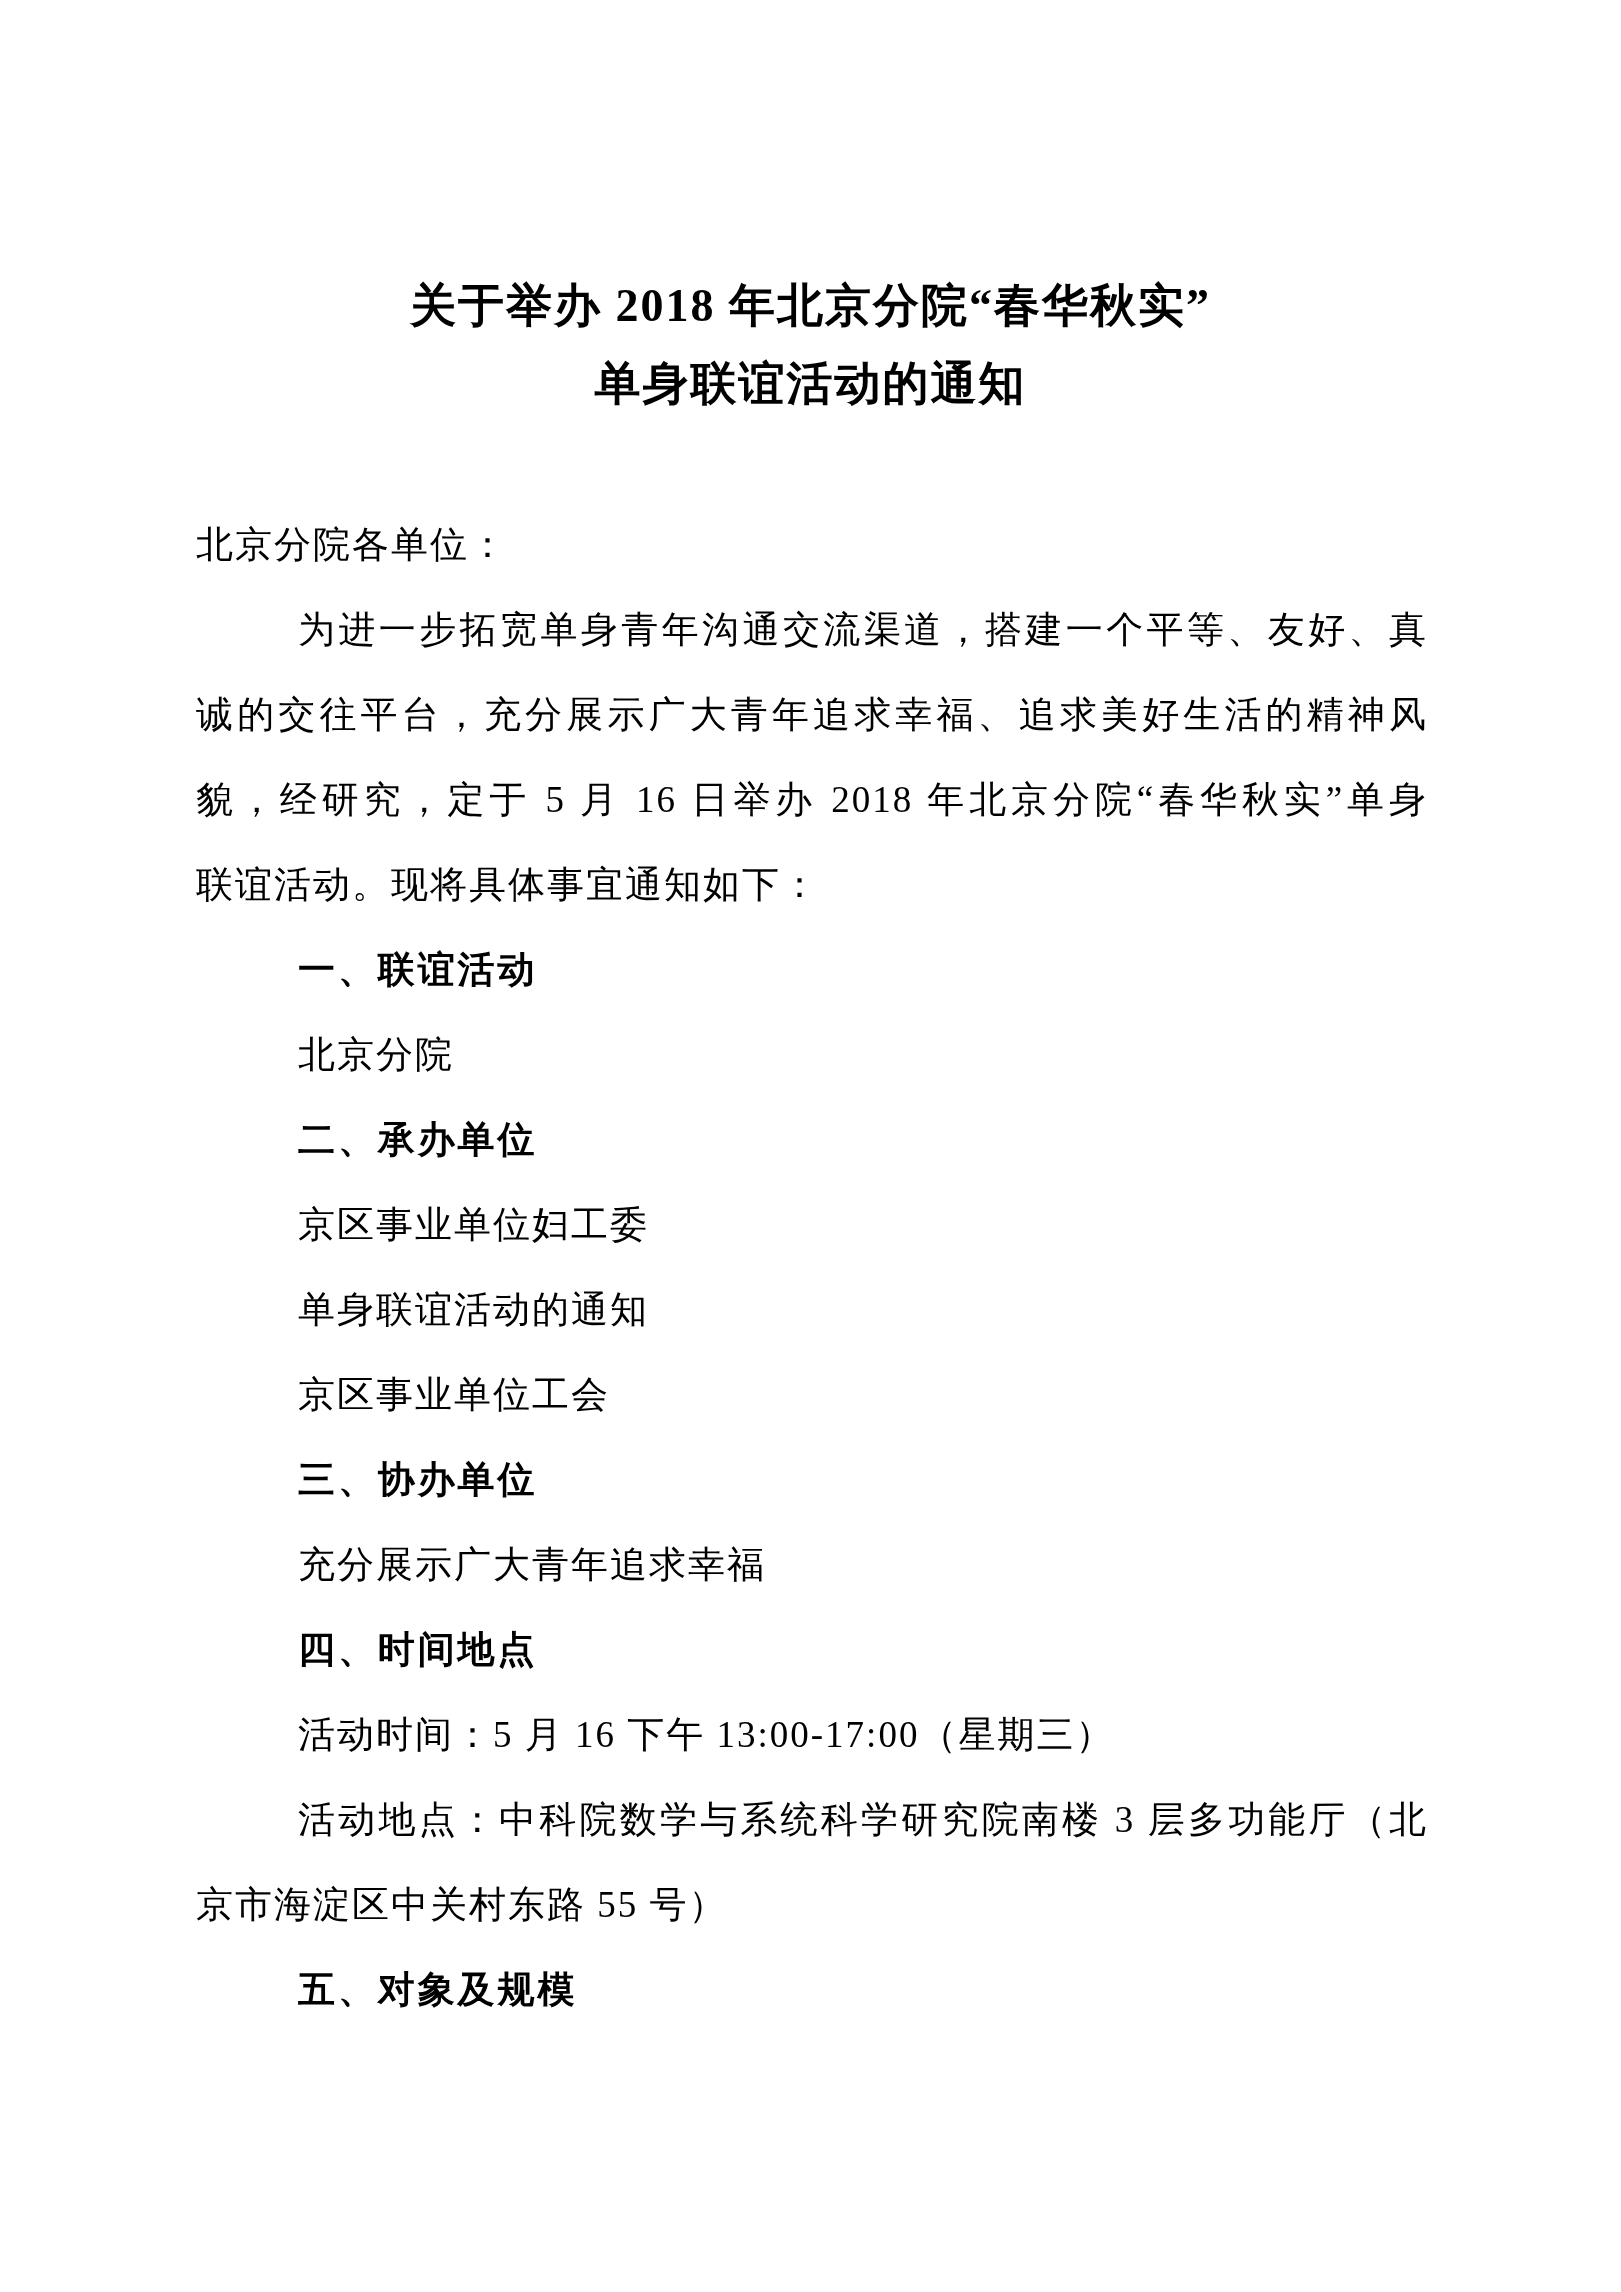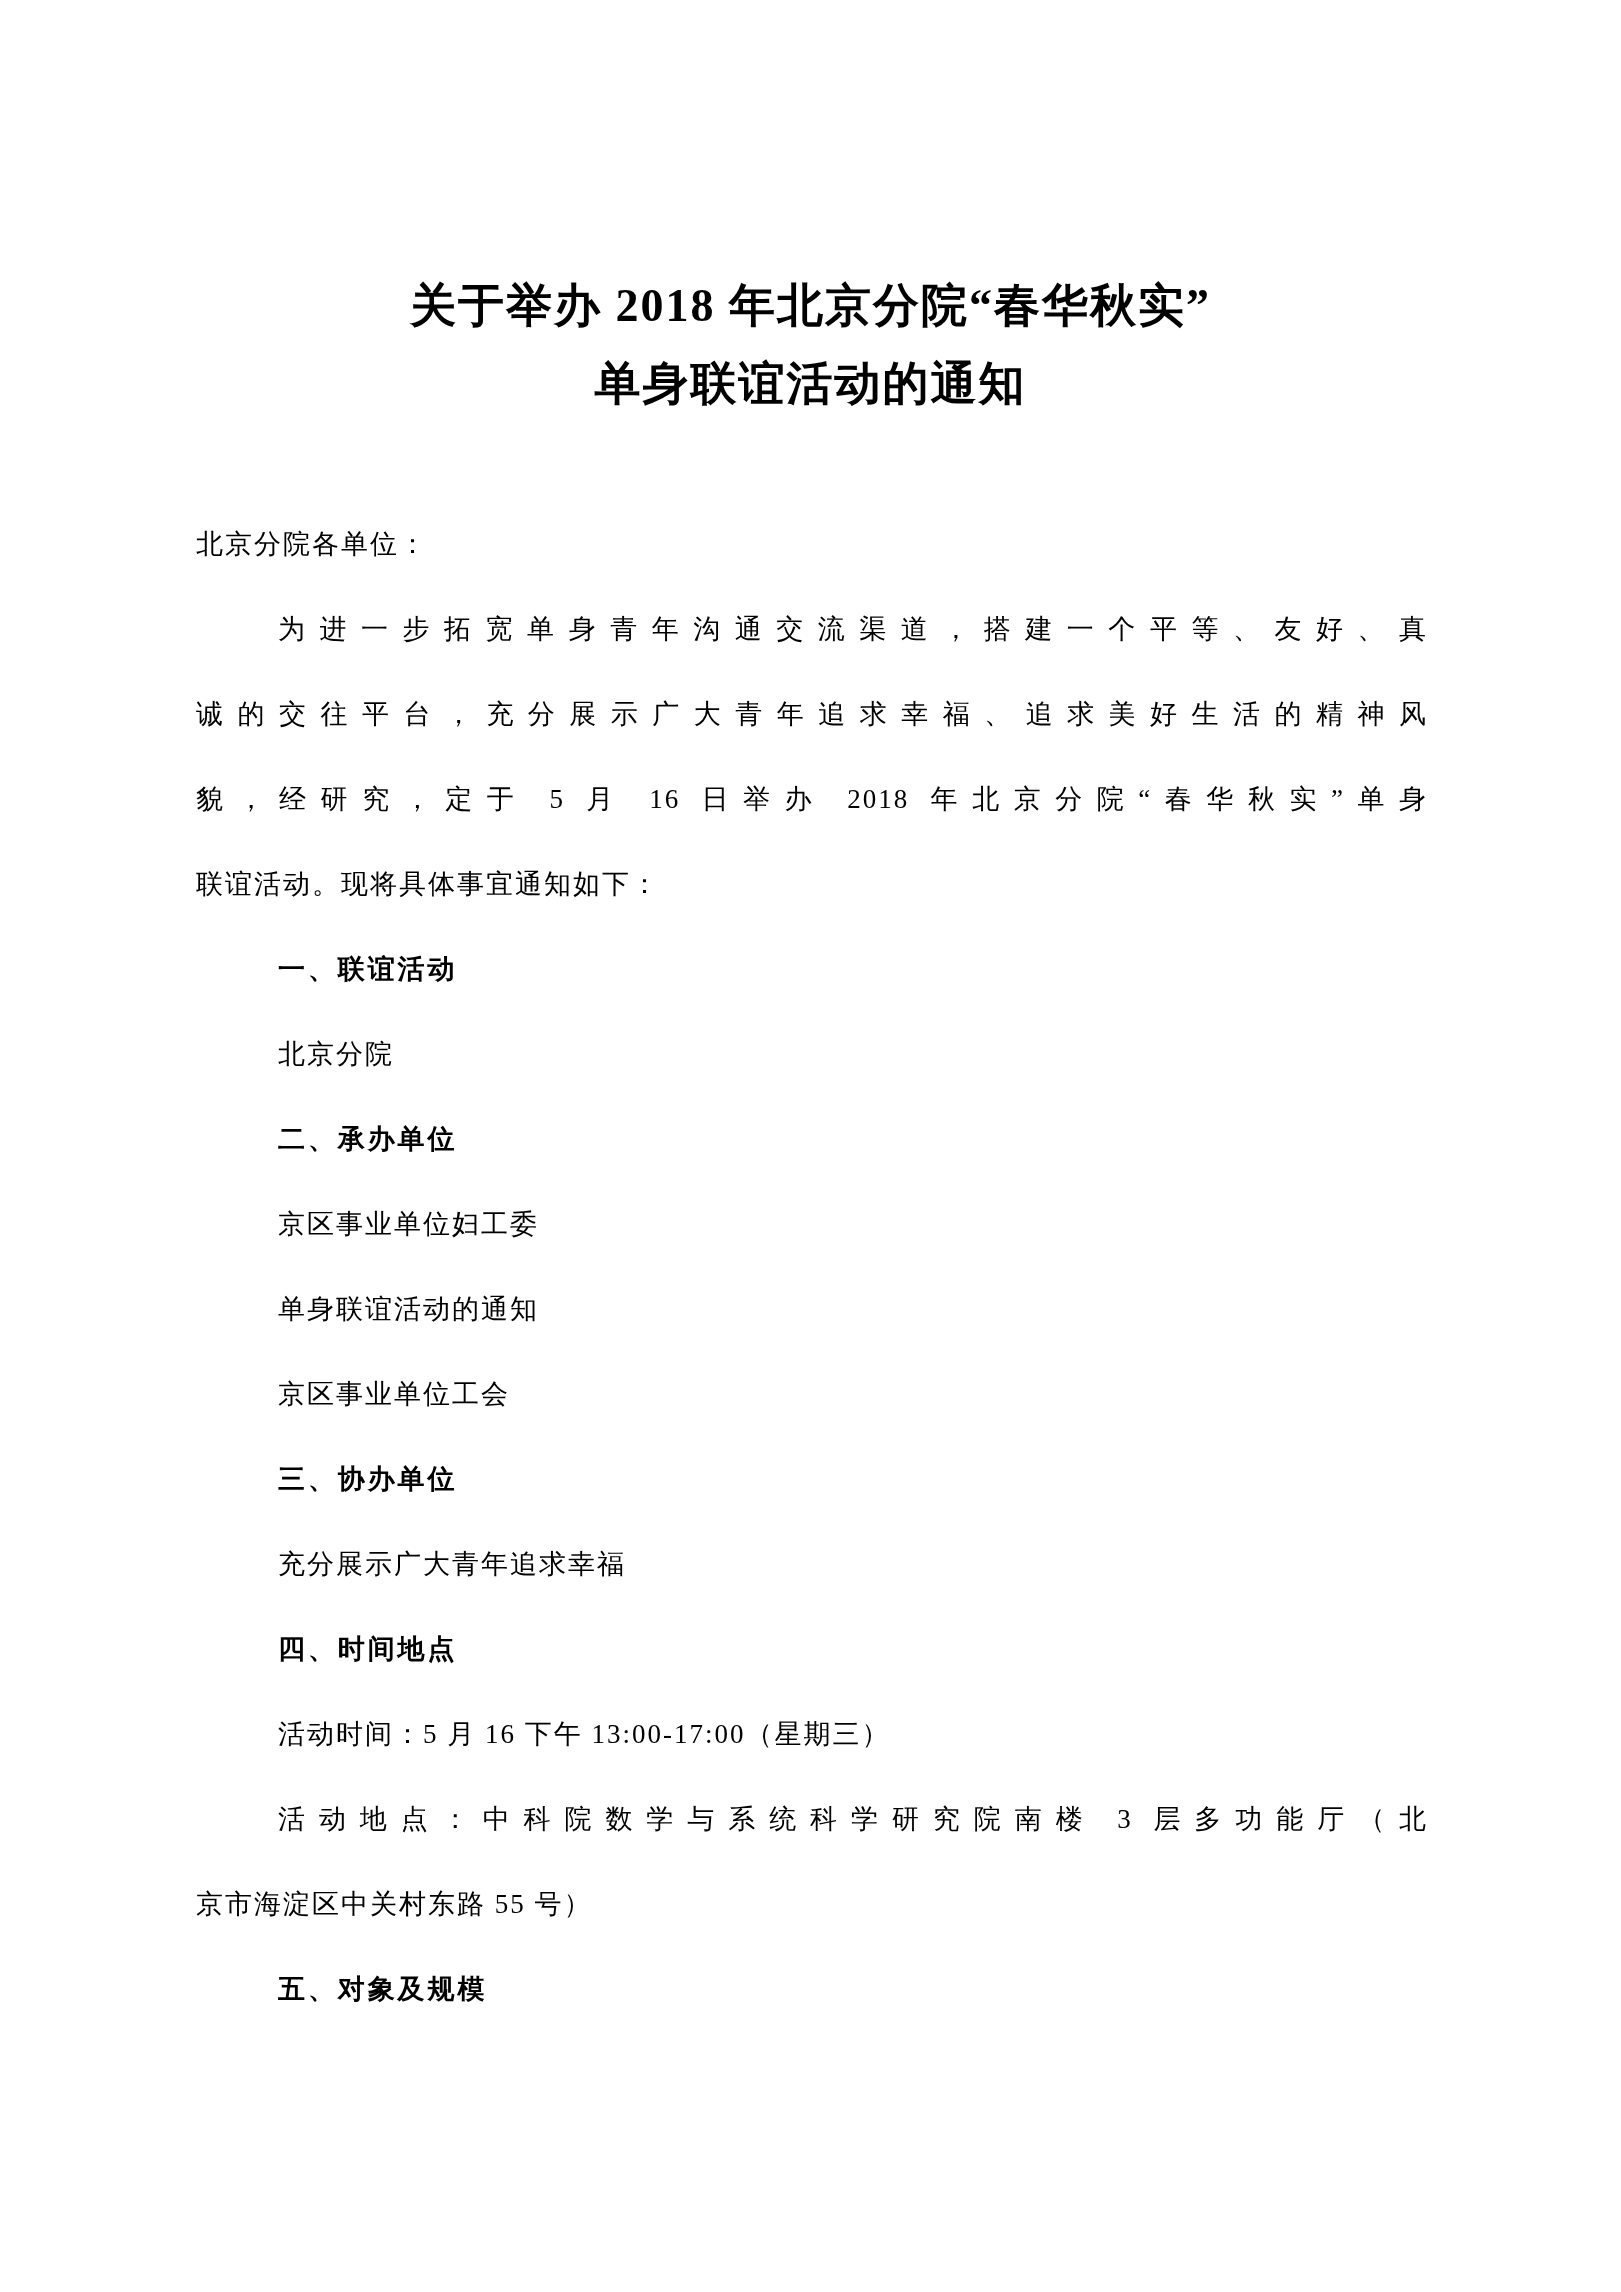--- a/index.html
+++ b/index.html
@@ -27,29 +27,30 @@
     font-size: 46px;
     line-height: 78px;
     letter-spacing: 2px;
     white-space: nowrap;
   }
   .body-block {
     position: absolute;
     top: 502px;
     left: 196px;
     width: 1232px;
-    font-size: 27px;
+    font-size: 37px;
     line-height: 85px;
     letter-spacing: 2px;
   }
   .line {
     height: 85px;
   }
   .indent {
     text-indent: 82px;
+    margin-left: 20px;
   }
   .justify {
     text-align: justify;
     text-align-last: justify;
     text-justify: inter-character;
   }
   .heading {
     font-family: "Liberation Sans", sans-serif;
     font-weight: 700;
     letter-spacing: 2.9px;

